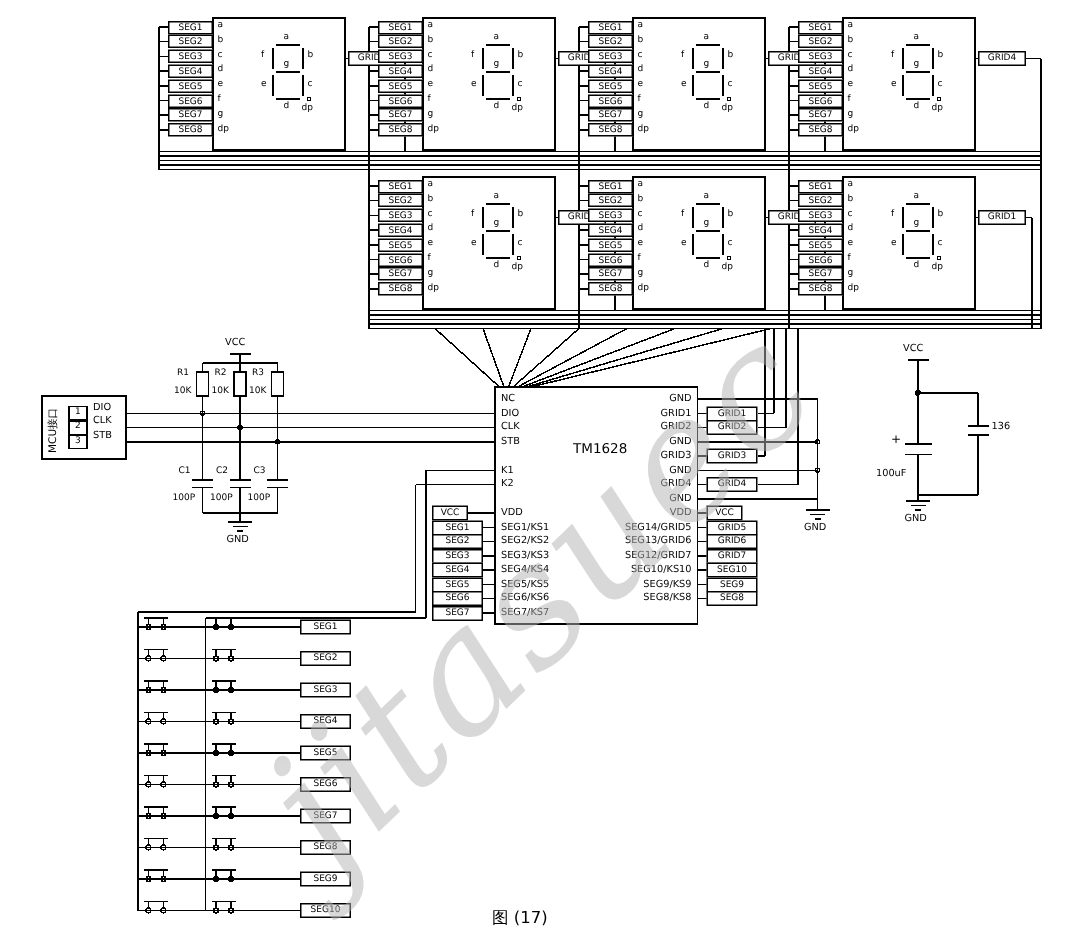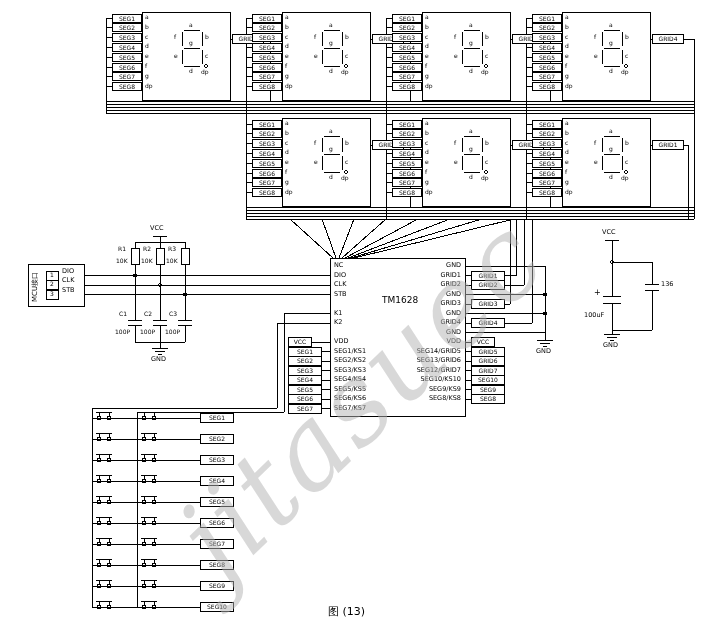--- a/index.html
+++ b/index.html
@@ -657,15 +657,15 @@
       <div class="net" style="left: 200px; top: 560px; width: 34px; height: 10px; line-height: 8px;">SEG8</div>
       <div class="net" style="left: 200px; top: 581px; width: 34px; height: 10px; line-height: 8px;">SEG9</div>
       <div class="net" style="left: 200px; top: 602px; width: 34px; height: 10px; line-height: 8px;">SEG10</div>
       <div class="t" style="left: 602px; top: 229px; font-size: 6.5px;">VCC</div>
       <div class="t" style="left: 594px; top: 288px; font-size: 8px;">+</div>
       <div class="t" style="left: 584px; top: 312px; font-size: 6.5px;">100uF</div>
       <div class="t" style="left: 661px; top: 281px; font-size: 6.5px;">136</div>
       <div class="t" style="left: 603px; top: 342px; font-size: 6.5px;">GND</div>
     </div>
   <div class="t" style="left:31px;top:302px;transform:rotate(-90deg);transform-origin:0 0;font-size:7px">MCU接口</div>
-  <div class="t" id="caption" style="left:328px;top:606px">图 (13)</div>
+  <div class="t" id="caption" style="left:328px;top:606px">图 (17)</div>
   <div id="wm">jitasuec</div>
 </div>
 
 </body></html>

